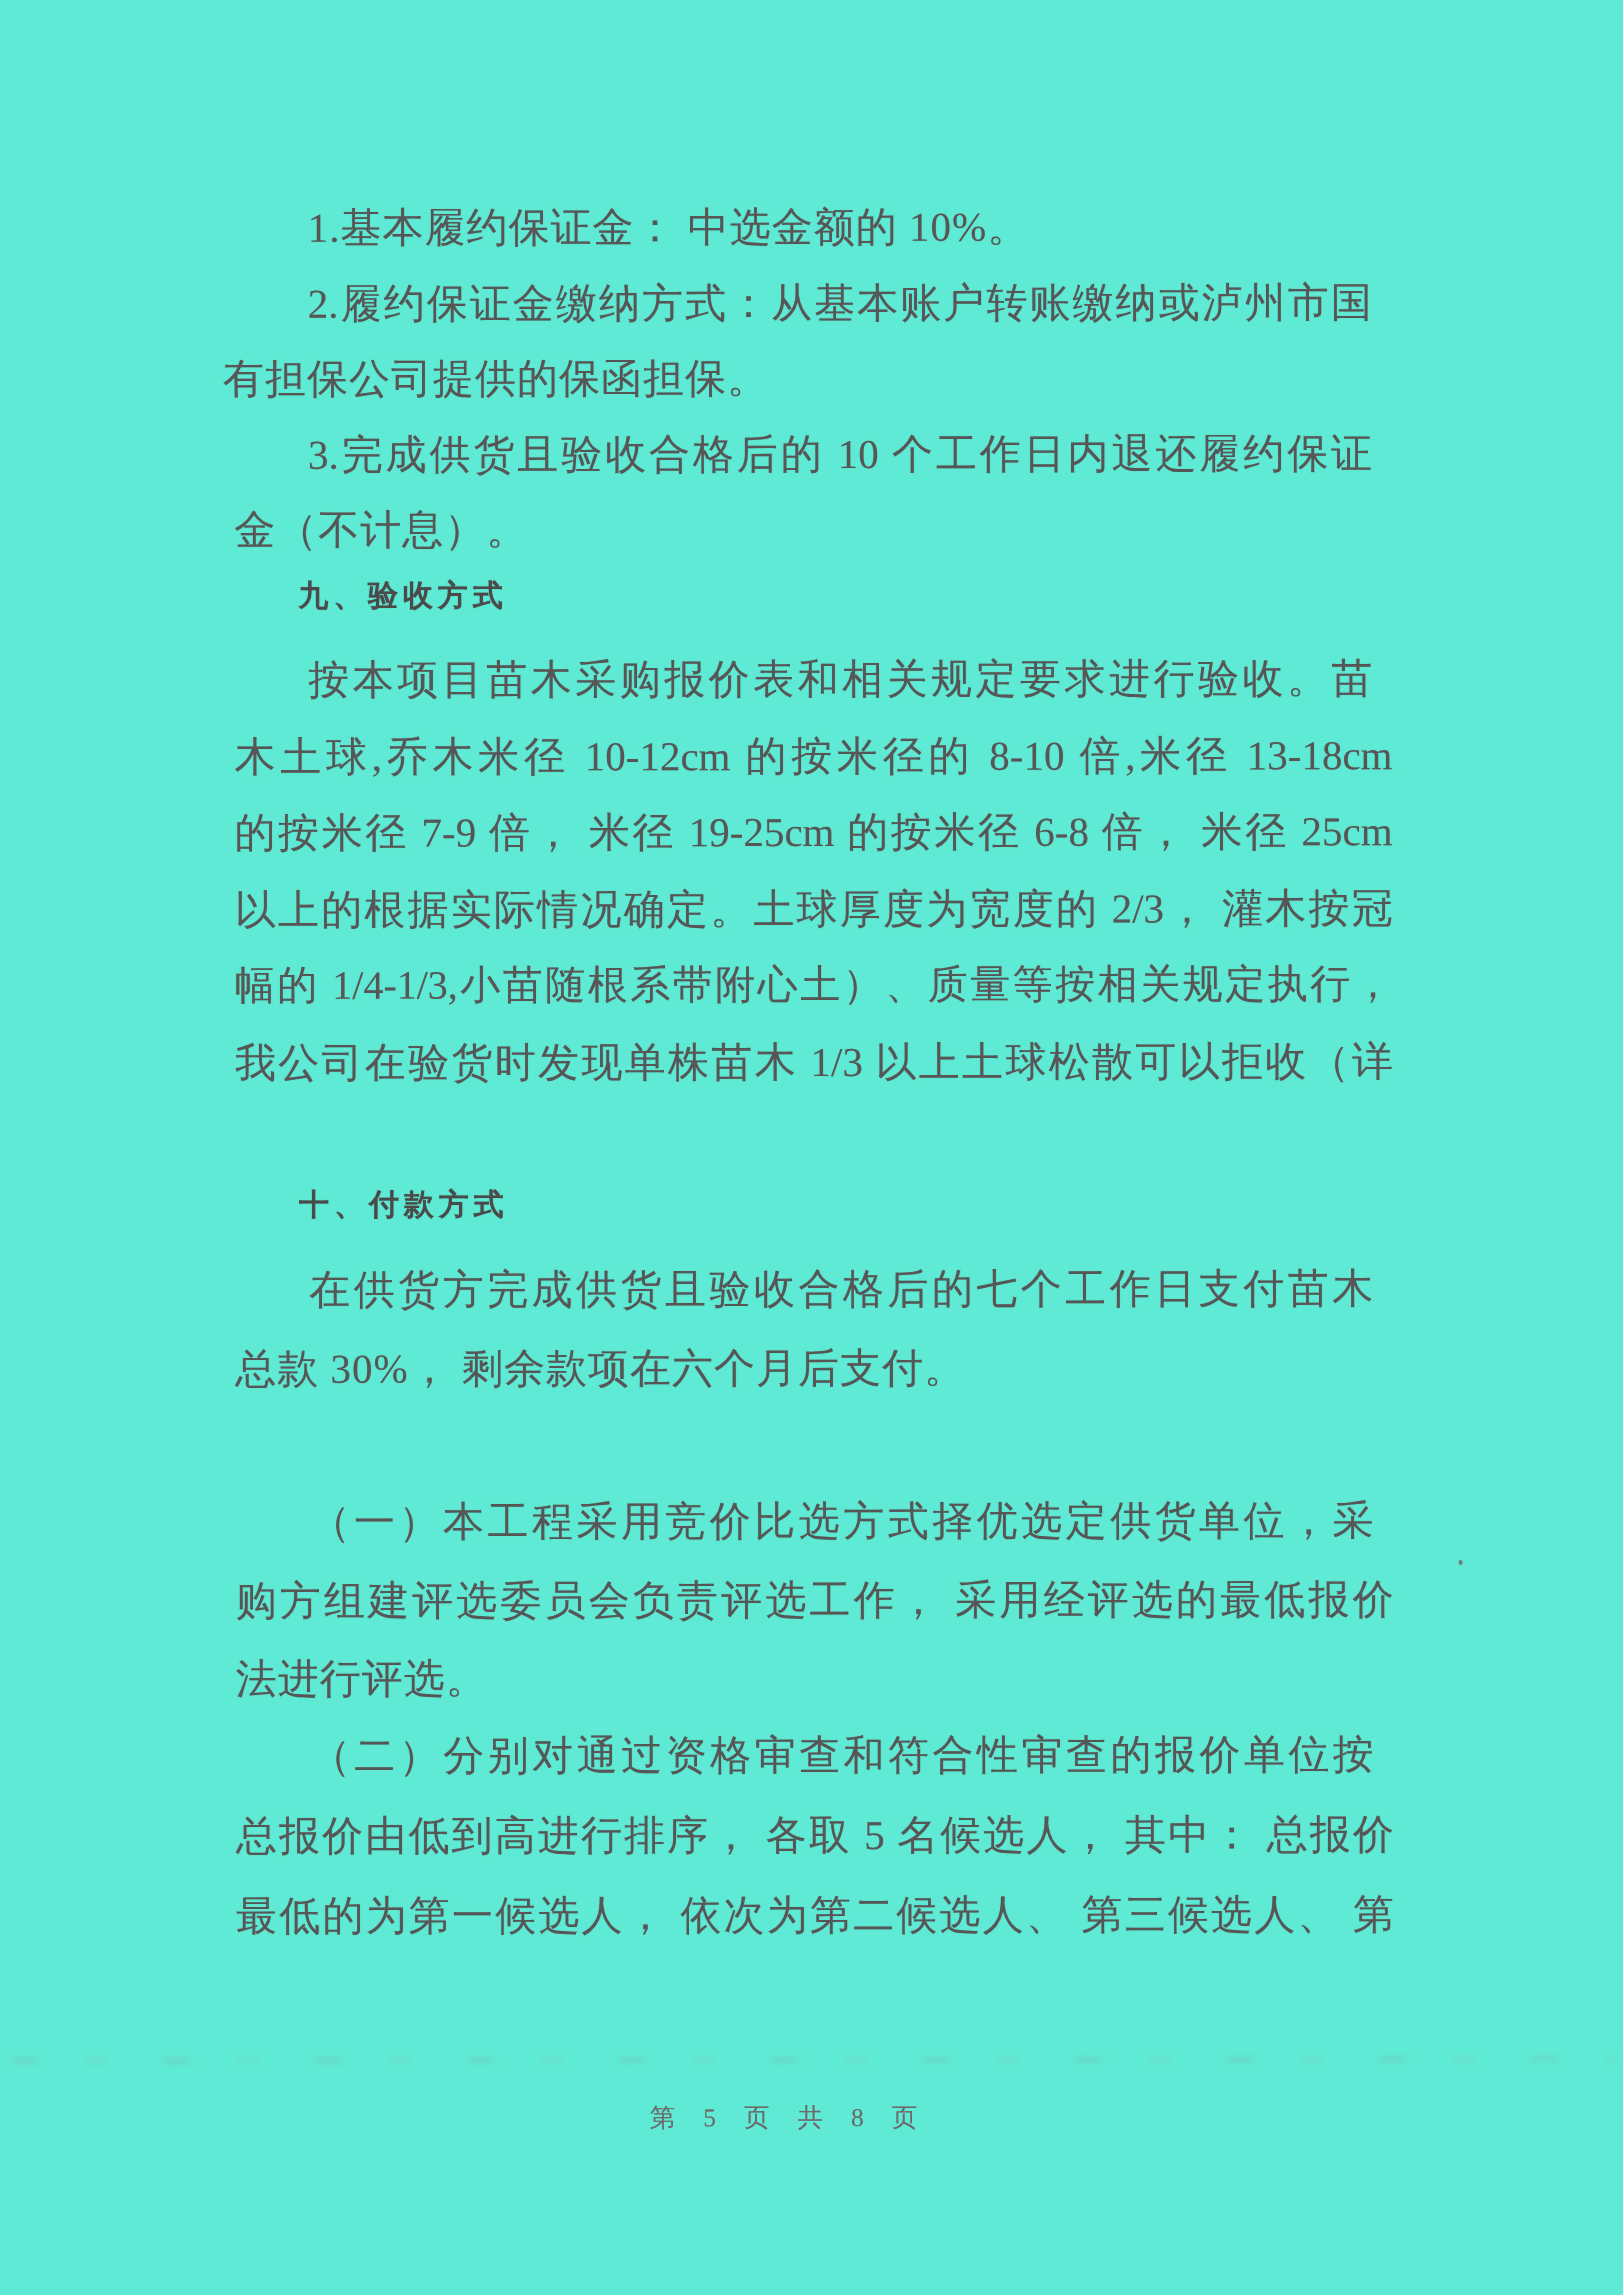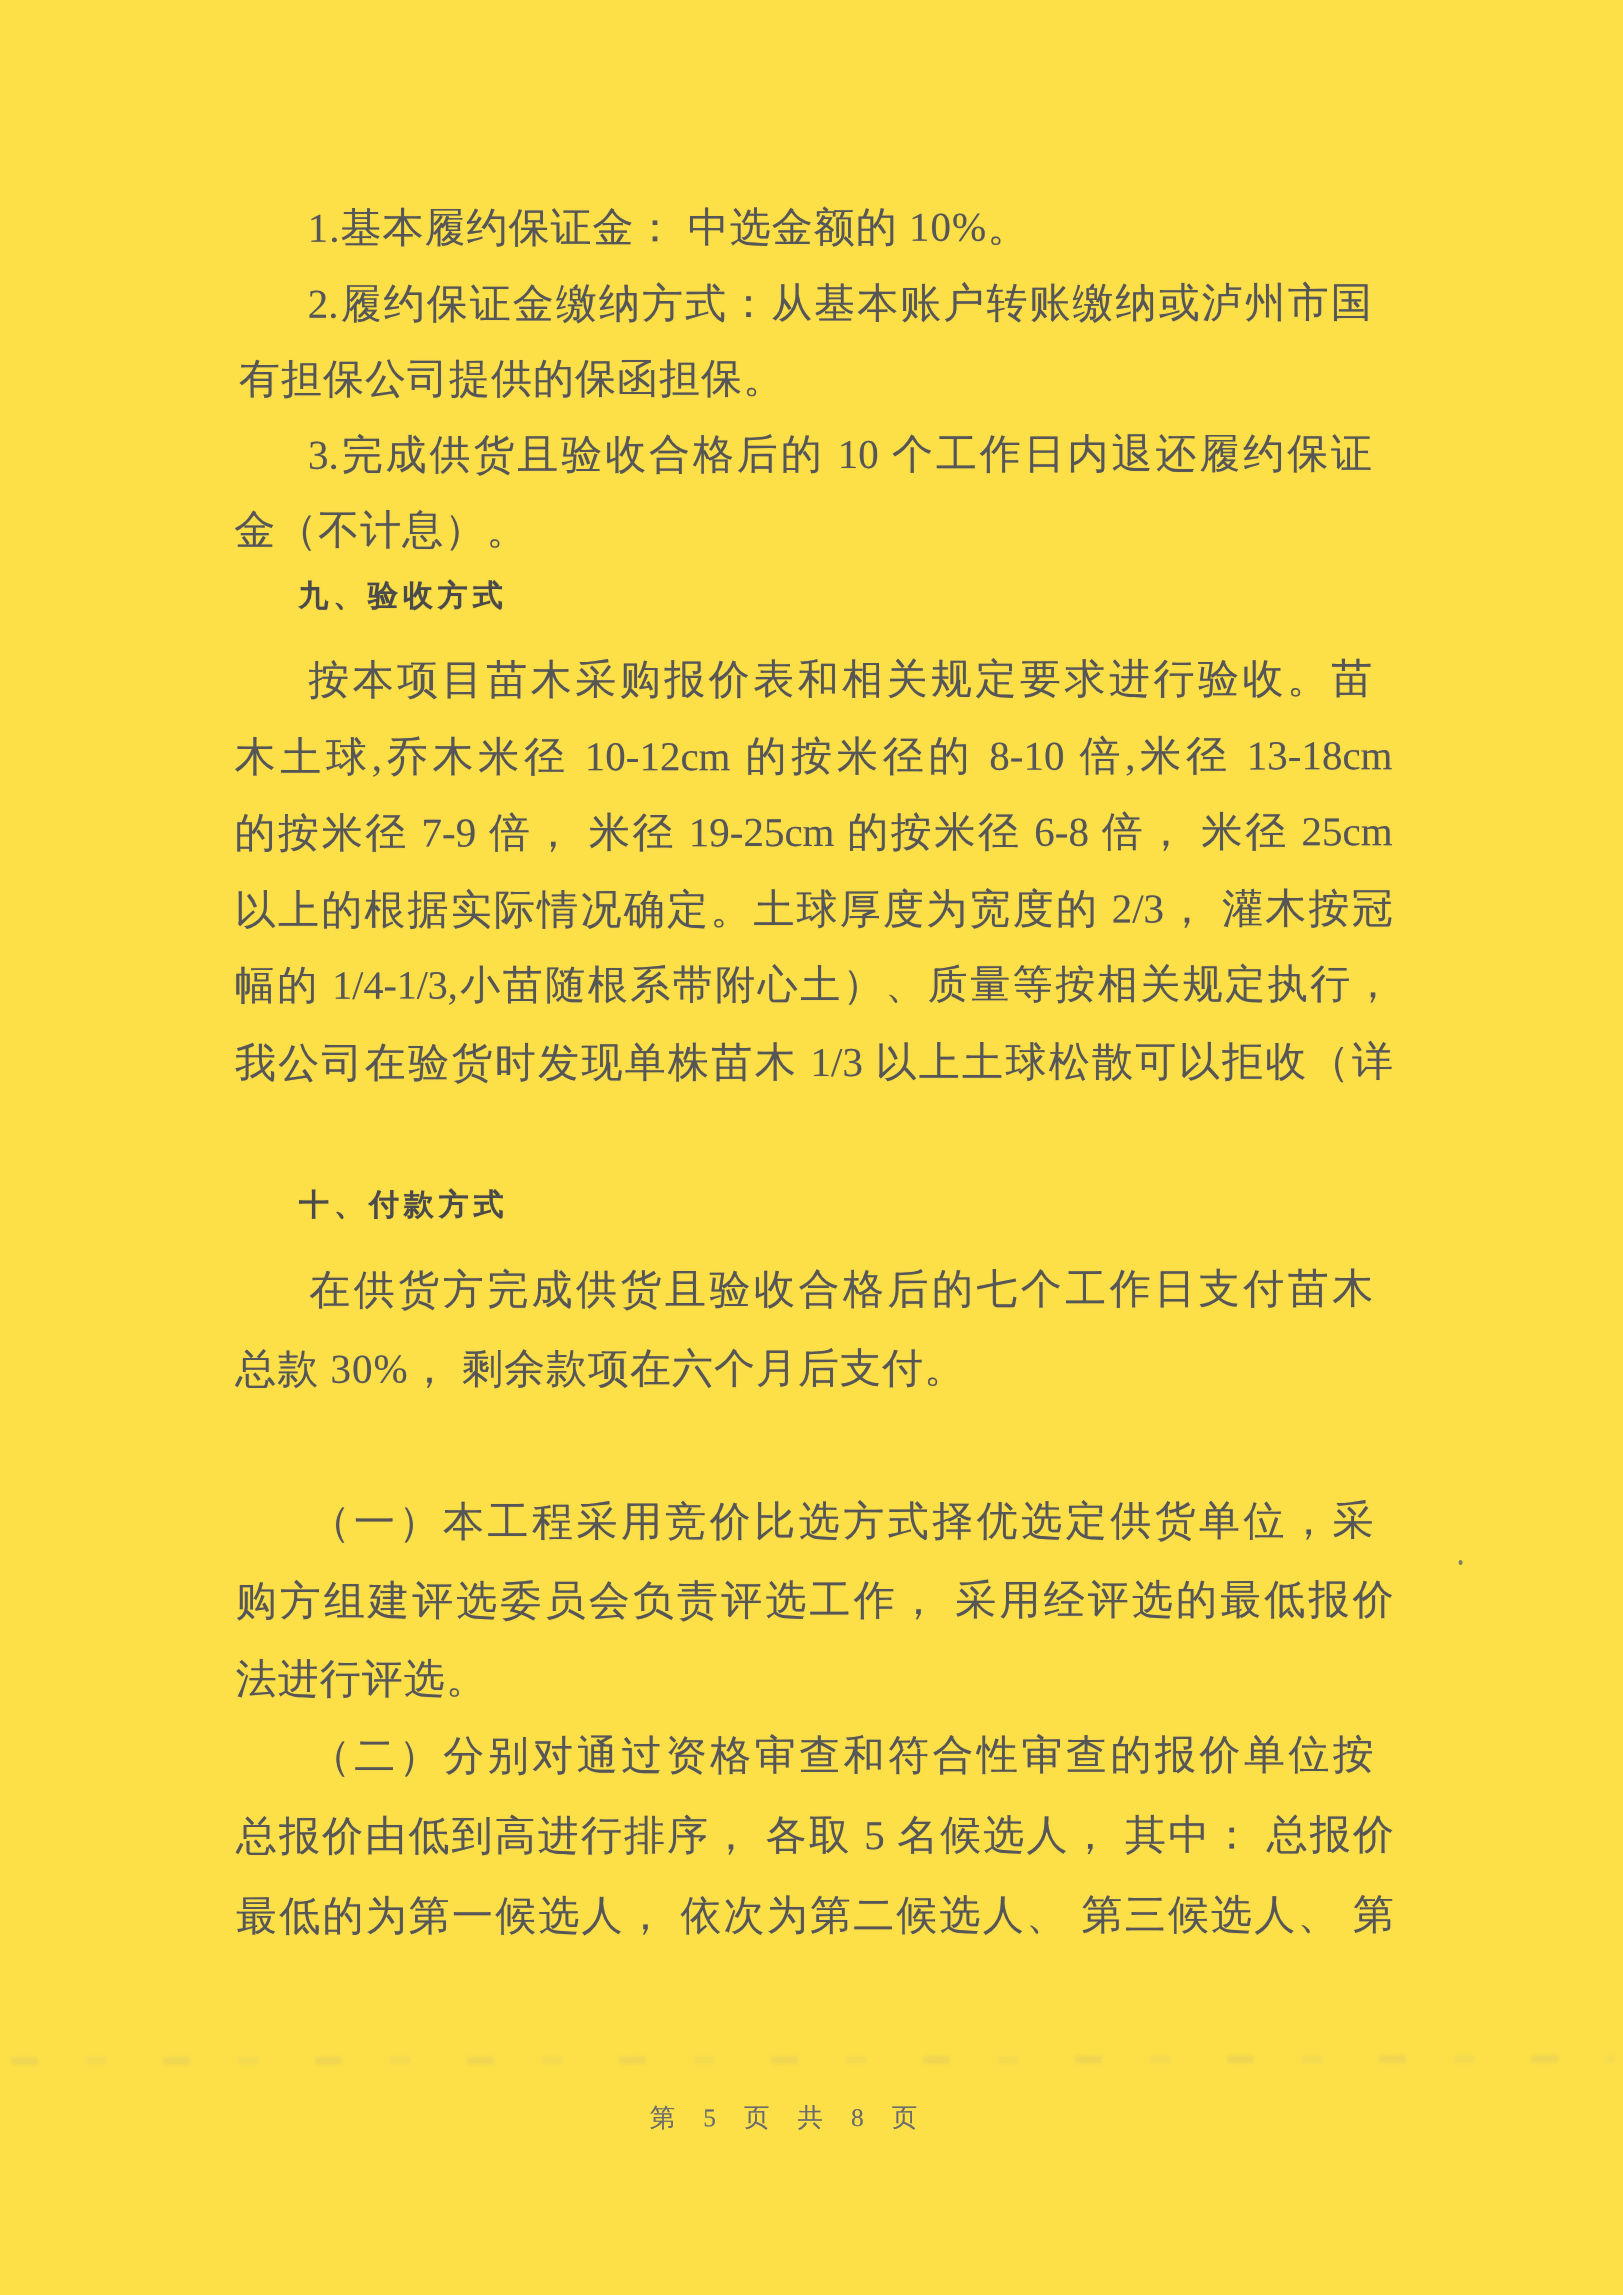--- a/index.html
+++ b/index.html
@@ -1,20 +1,20 @@
 <!DOCTYPE html>
 <html style="font-size:7.8px"><head>
 <meta charset="utf-8">
 <style>
   html, body { margin: 0; padding: 0; background: #e8e8e8; }
   .page {
     position: relative;
     width: 1624px;
     height: 2295px;
-    background: #fde047;
+    background: #5eead4;
     overflow: hidden;
     font-family: "Liberation Serif", serif;
   }
   .sheet {
     position: absolute;
     inset: 0;
     transform: rotate(-0.08deg);
   }
   .line {
     position: absolute;
@@ -79,21 +79,21 @@
 </style>
 </head>
 <body>
 
 <div class="page">
   <div class="sheet">
 
     <div class="line" style="left:309px; top:204px;">1.基本履约保证金： 中选金额的 10%。</div>
 
     <div class="line just" style="left:309px; top:280px; width:1064px;">2.履约保证金缴纳方式：从基本账户转账缴纳或泸州市国</div>
-    <div class="line" style="left:240px; top:355px;">有担保公司提供的保函担保。</div>
+    <div class="line" style="left:224px; top:355px;">有担保公司提供的保函担保。</div>
 
     <div class="line just" style="left:309px; top:431px; width:1064px;">3.完成供货且验收合格后的 10 个工作日内退还履约保证</div>
     <div class="line" style="left:235px; top:506px;">金（不计息）。</div>
 
     <div class="line heading" style="left:299px; top:580px;">九、验收方式</div>
 
     <div class="line just" style="left:309px; top:656px; width:1064px;">按本项目苗木采购报价表和相关规定要求进行验收。苗</div>
     <div class="line just" style="left:235px; top:733px; width:1158px;">木土球,乔木米径 10-12cm 的按米径的 8-10 倍,米径 13-18cm</div>
     <div class="line just" style="left:235px; top:809px; width:1158px;">的按米径 7-9 倍， 米径 19-25cm 的按米径 6-8 倍， 米径 25cm</div>
     <div class="line just" style="left:235px; top:886px; width:1158px;">以上的根据实际情况确定。土球厚度为宽度的 2/3， 灌木按冠</div>

